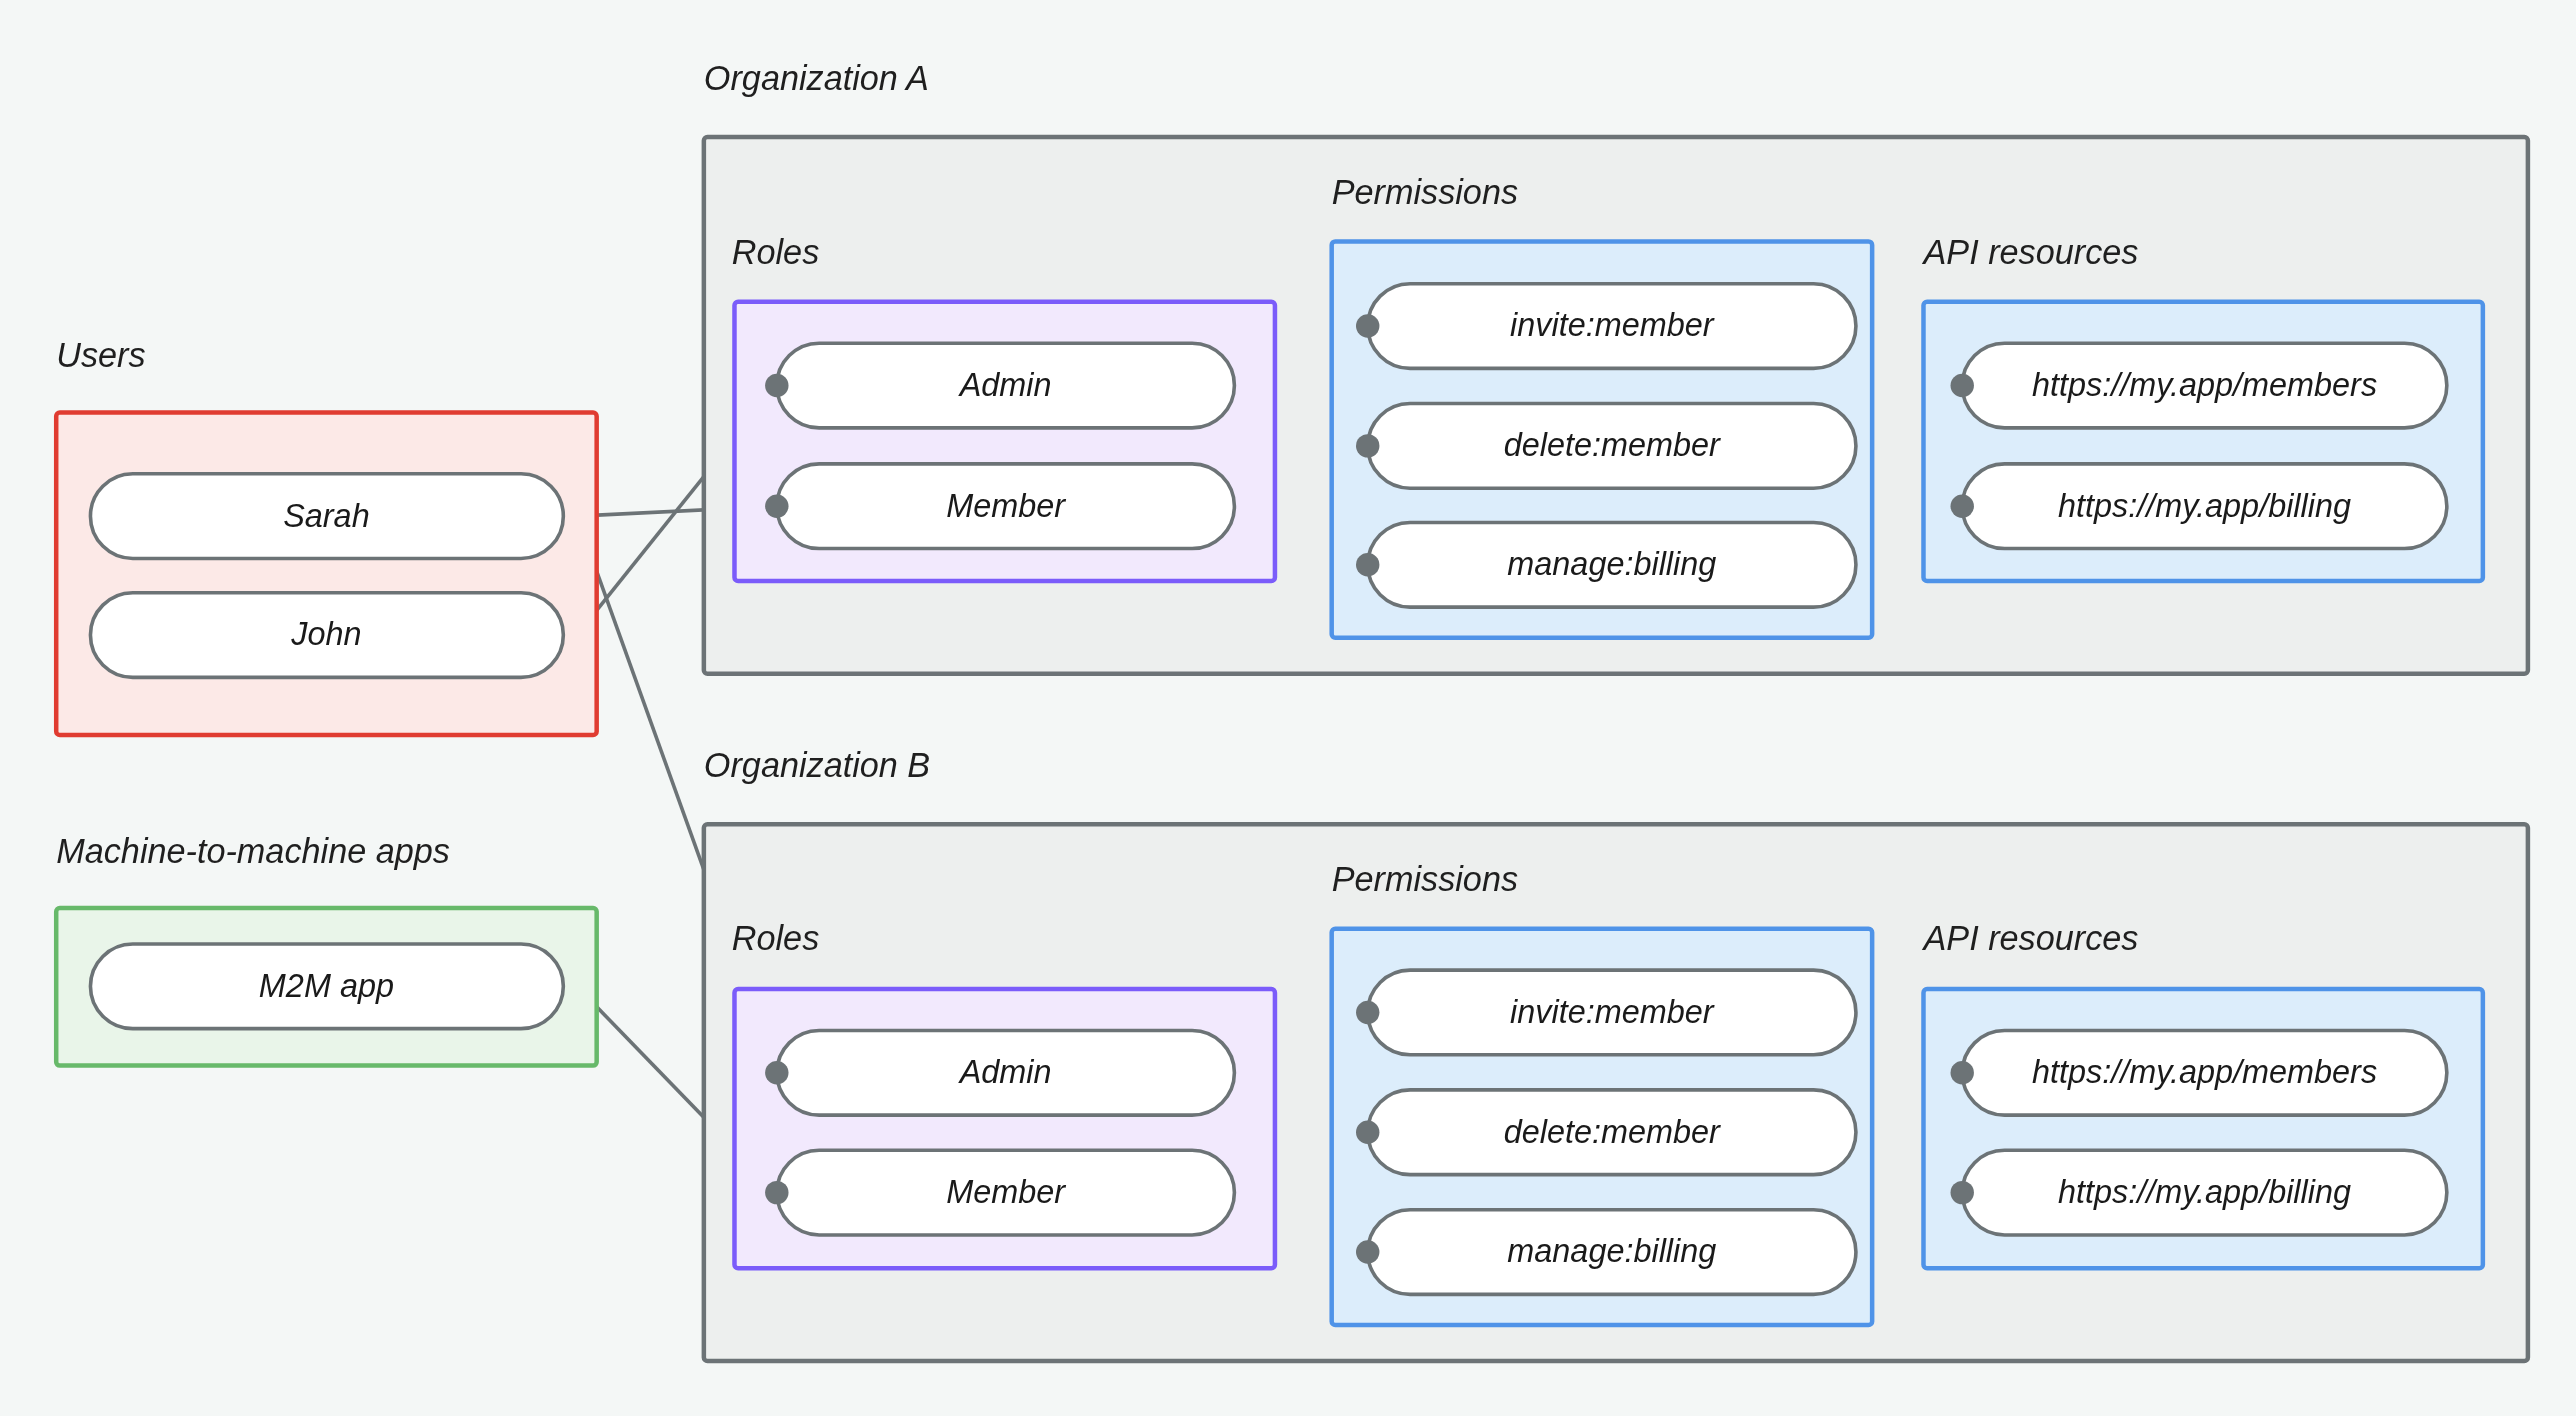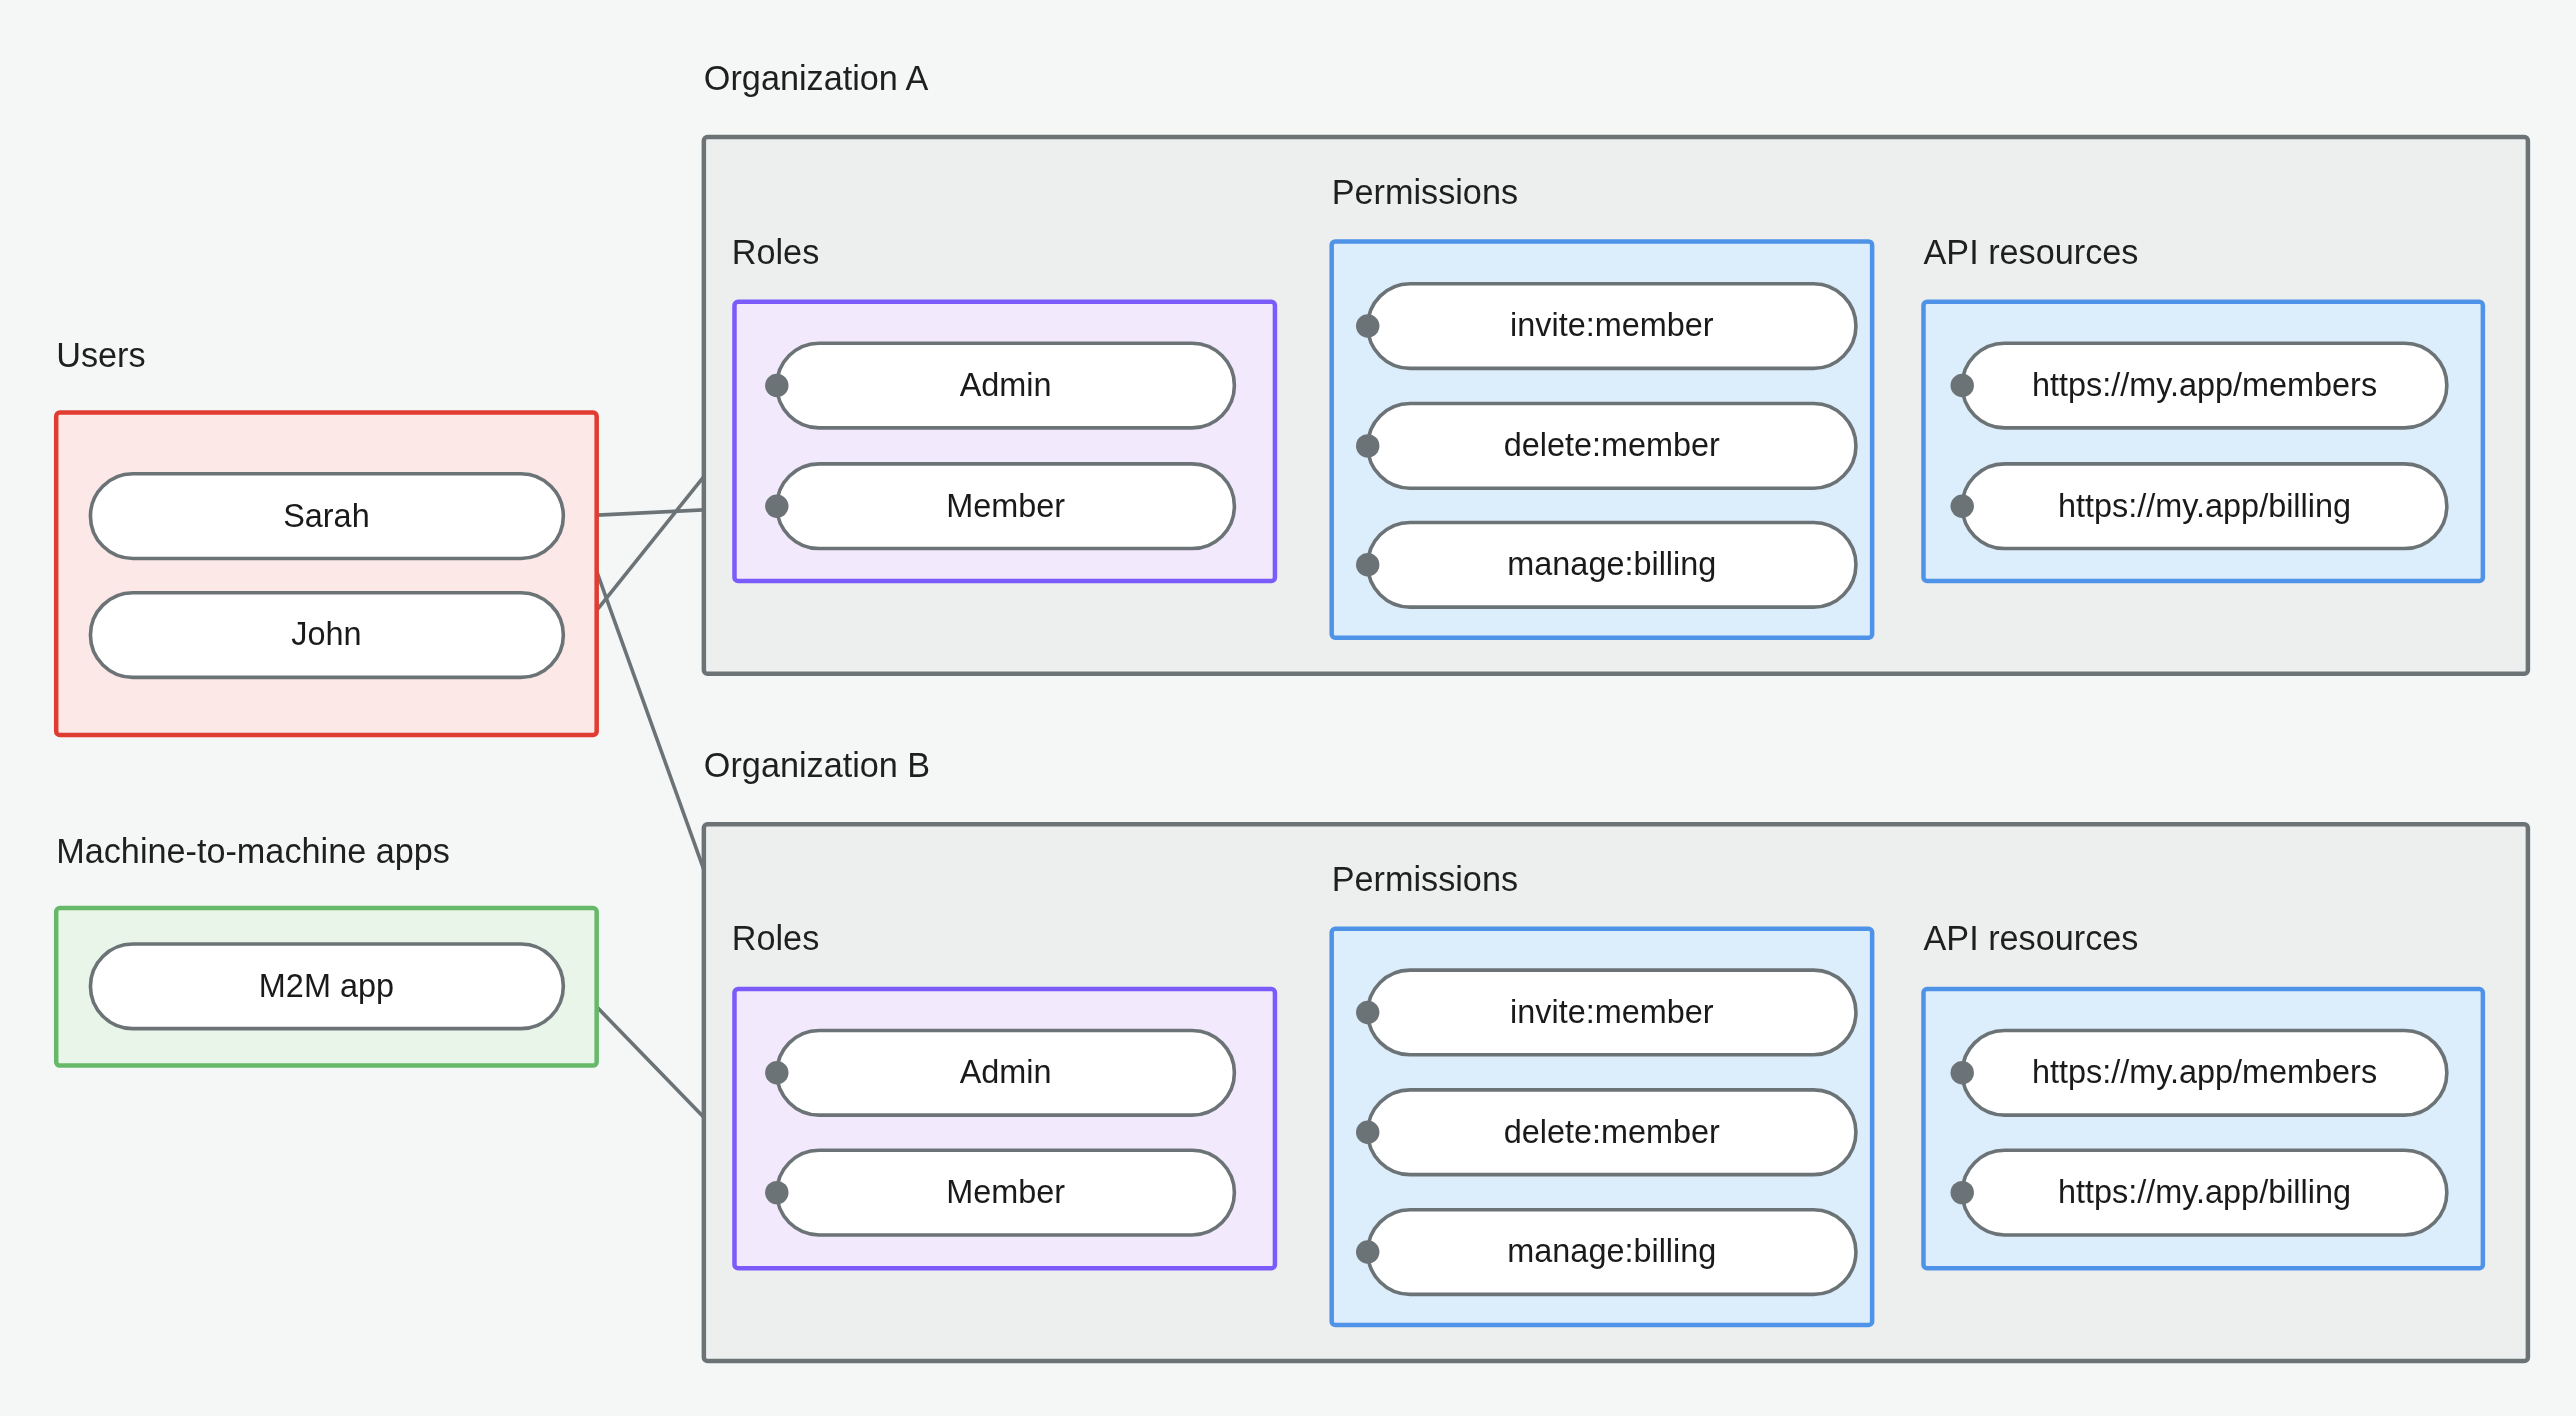--- a/index.html
+++ b/index.html
@@ -11,20 +11,21 @@
     width: 2576px;
     height: 1416px;
     font-family: "Liberation Sans", sans-serif;
     overflow: hidden;
   }
   #stage {
     position: relative;
     width: 2576px;
     height: 1416px;
     background: #F4F7F6;
+    font-style: italic;
   }
   svg#diagram {
     position: absolute;
     left: 0;
     top: 0;
     width: 2576px;
     height: 1416px;
   }
   .grp-label {
     font-family: "Liberation Sans", sans-serif;

